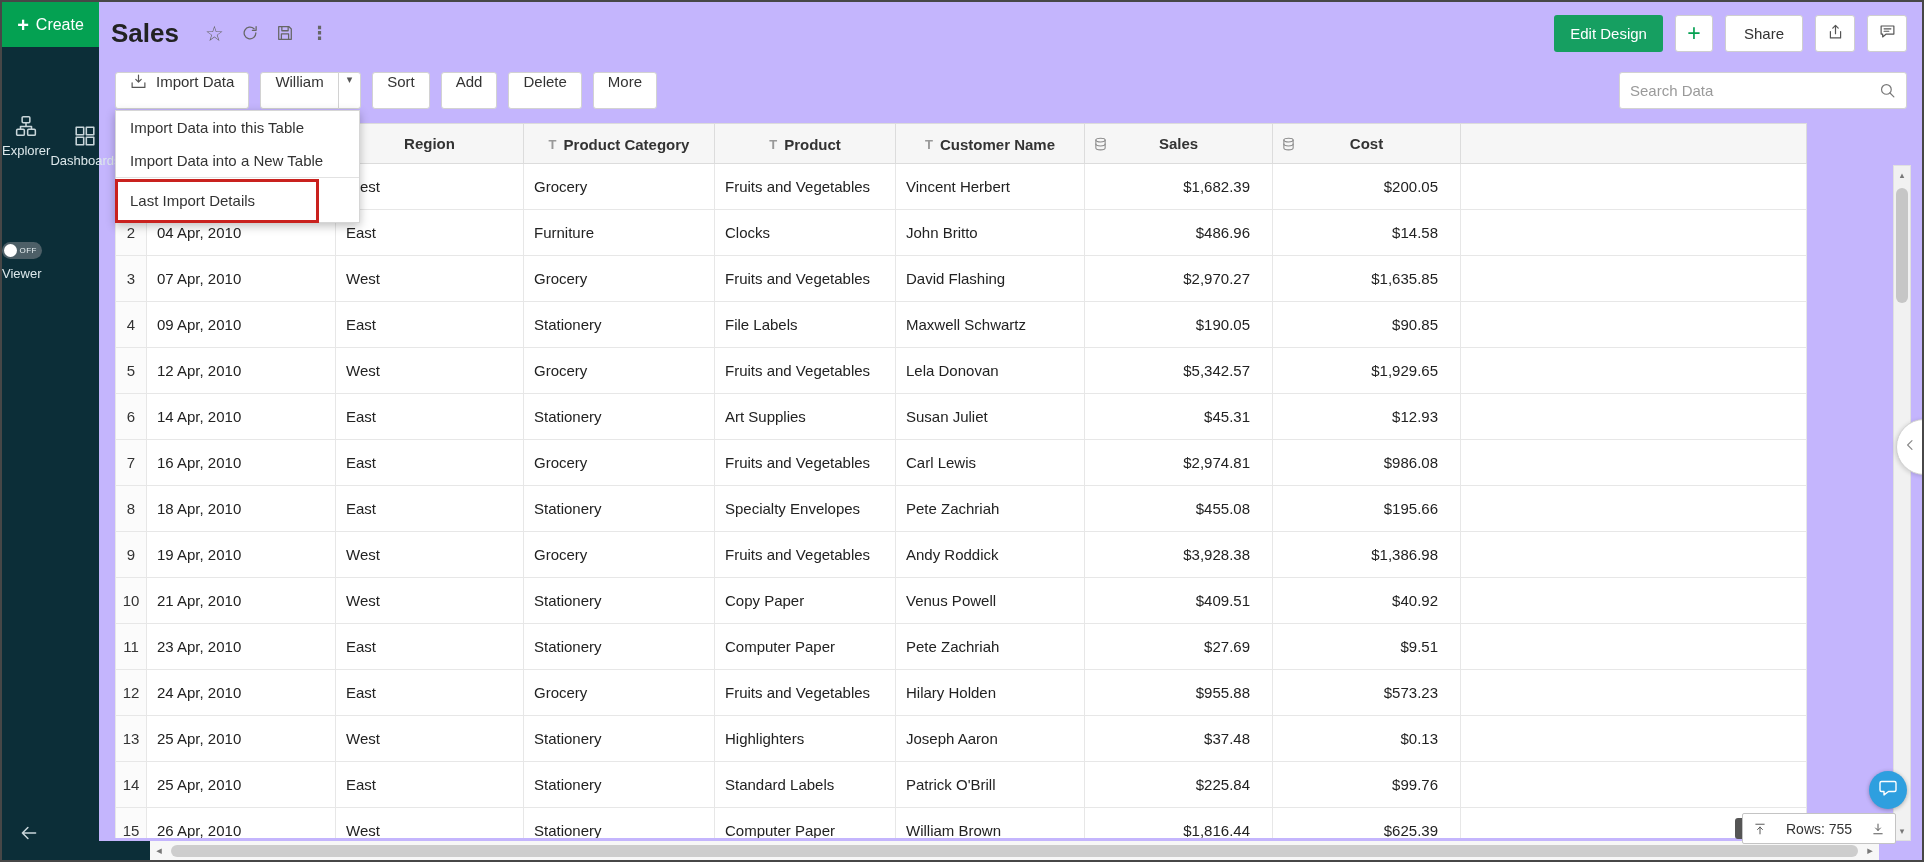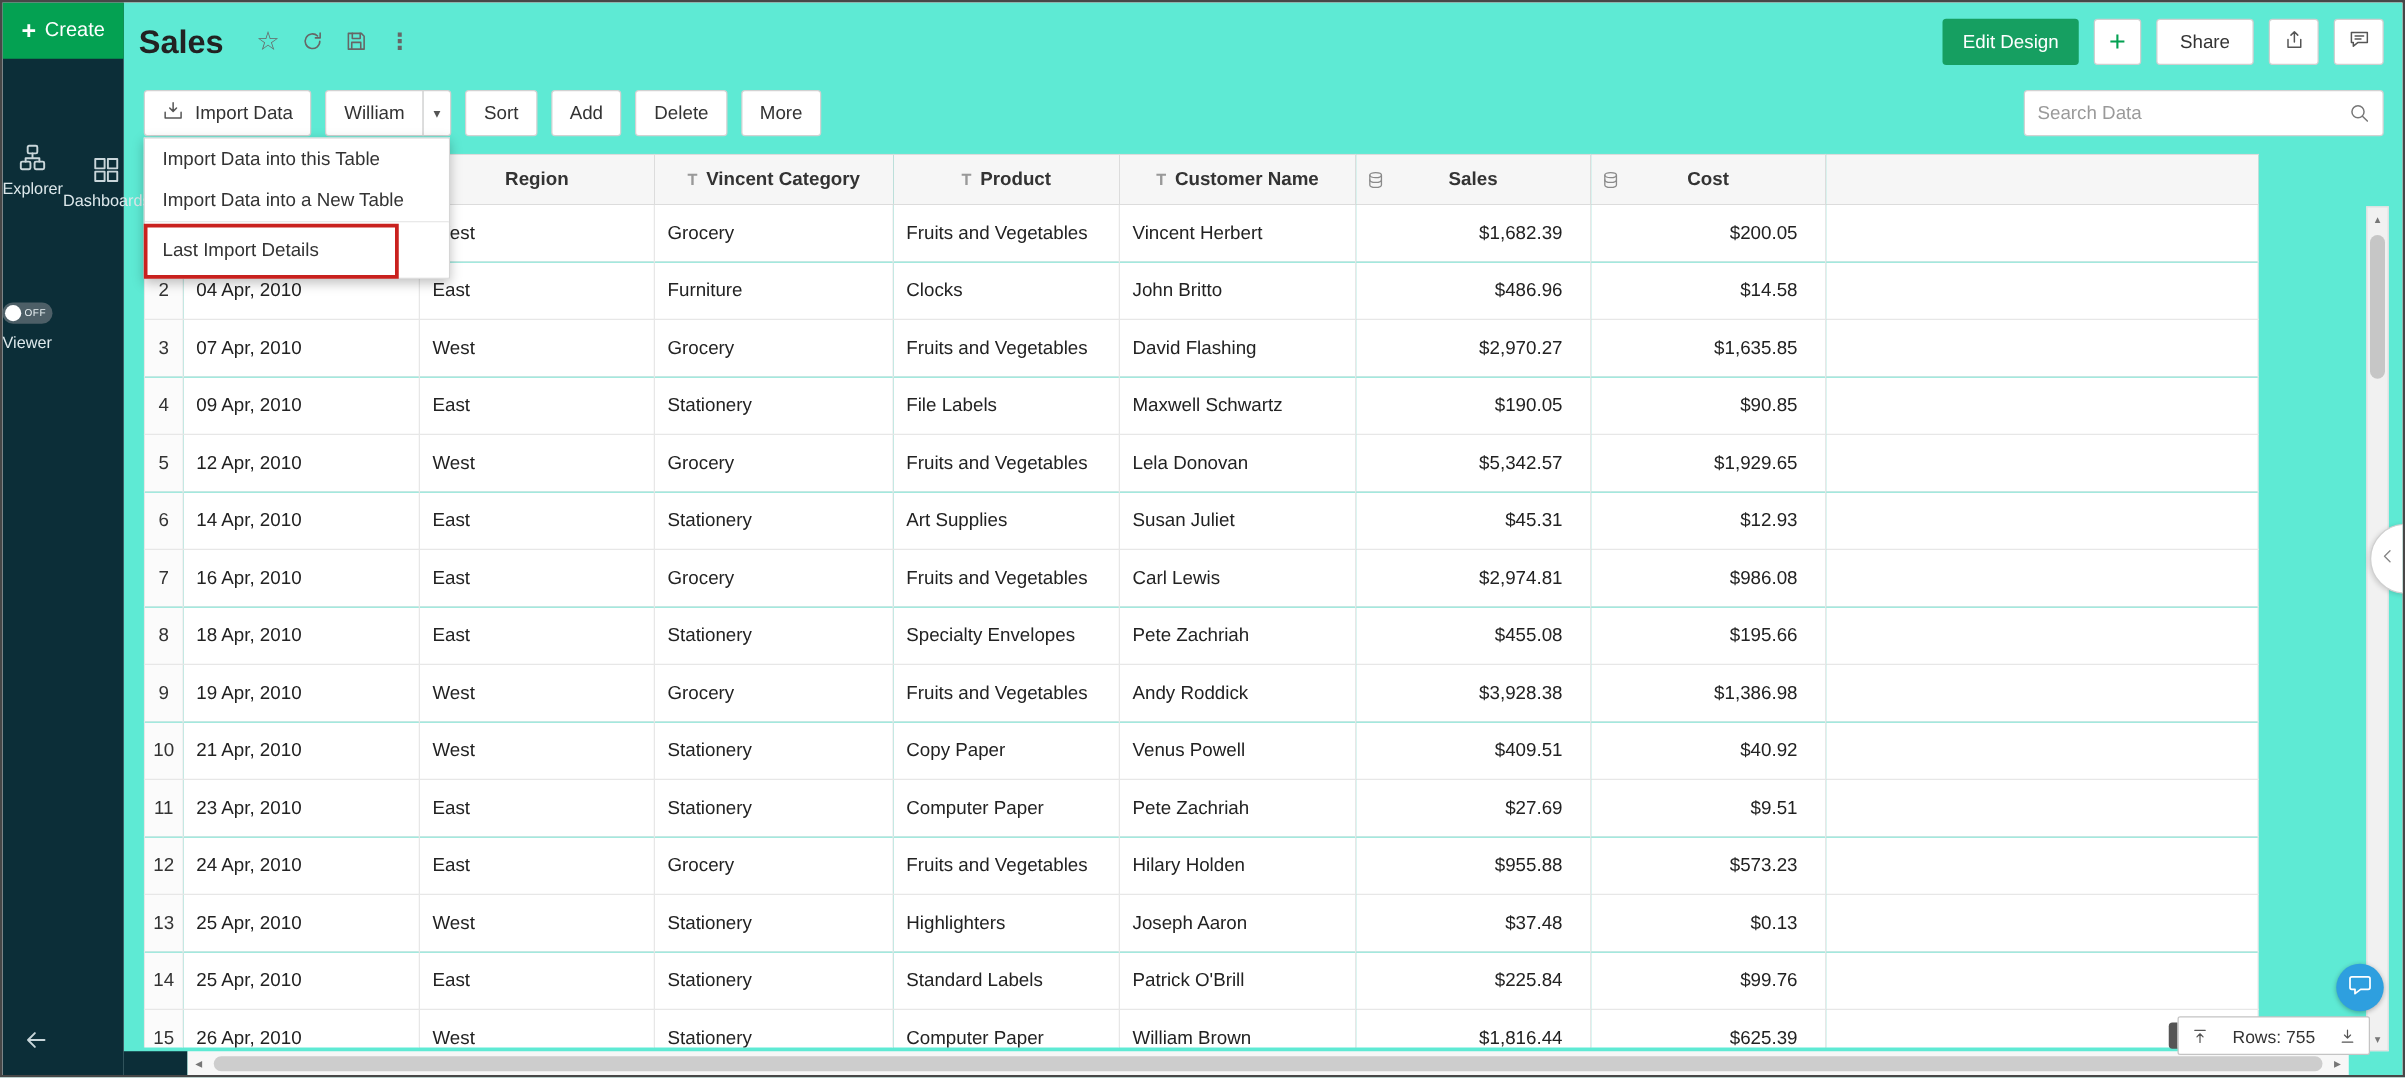--- a/index.html
+++ b/index.html
@@ -20,39 +20,39 @@
   .side-label { max-width:78px; line-height:16px; }
   .si-explorer{margin-top:25px}.si-dashboards{margin-top:45px}.si-reports{margin-top:40px}
   .si-data{margin-top:40px}.si-ask-zia{margin-top:50px}.si-data-sources{margin-top:95px}.si-more{margin-top:45px}
   .viewer-wrap { margin-top:40px; display:flex; flex-direction:column; gap:7px; color:#dde8eb; font-size:13px; cursor:pointer; }
   .toggle-pill { width:40px; height:17px; border-radius:9px; background:#4d5f67; position:relative; display:flex; align-items:center; justify-content:flex-end; padding-right:5px; }
   .toggle-knob { position:absolute; left:2px; top:2px; width:13px; height:13px; border-radius:50%; background:#fff; }
   .toggle-text { font-size:8px; color:#e8f0f2; letter-spacing:.5px; }
   .side-collapse { position:absolute; left:16px; bottom:12px; color:#c9d6da; cursor:pointer; }
 
   
-  .main { position:absolute; left:97px; top:0; right:0; bottom:0; background:#5eead4; }
+  .main { position:absolute; left:97px; top:0; right:0; bottom:0; background:#c4b5fd; }
 
   .topbar { position:absolute; top:0; left:0; right:0; height:62px; display:flex; align-items:center; padding:0 15px 0 12px; }
   .page-title { font-size:26px; font-weight:bold; color:#222; }
   .tb-icons { display:flex; align-items:center; gap:17px; margin-left:26px; color:#666; }
   .tb-ic { display:inline-flex; align-items:center; cursor:pointer; }
   .tb-ic svg { width:18px; height:18px; }
   .glyph-star { font-size:21px; line-height:1; }
   .glyph-kebab { font-size:18px; font-weight:bold; line-height:1; }
   .tb-right { margin-left:auto; display:flex; align-items:center; gap:12px; }
   .btn-edit { background:var(--edit-design-green,#169f61); color:#fff; border:none; border-radius:3px; height:37px; padding:0 16px; font-size:15px; font-family:inherit; cursor:pointer; }
   .btn-plus { width:38px; height:37px; border:1px solid #cfcfcf; border-radius:3px; background:#fff; color:var(--accent-green,#04a152); font-size:23px; line-height:1; cursor:pointer; font-family:inherit; }
   .btn-share { height:37px; border:1px solid #cfcfcf; border-radius:3px; background:#fff; font-size:15px; padding:0 18px; color:#333; font-family:inherit; cursor:pointer; }
   .btn-iconbox { width:40px; height:37px; border:1px solid #cfcfcf; border-radius:3px; background:#fff; display:flex; align-items:center; justify-content:center; color:#555; cursor:pointer; }
   .btn-iconbox svg { width:17px; height:17px; }
 
   .toolbar { position:absolute; top:70px; left:0; right:0; height:37px; display:flex; align-items:center; padding:0 15px 0 16px; }
   .tbtn { height:37px; border:1px solid #d2d2d2; background:#fff; border-radius:3px; font-size:15px; color:#333;
-    padding:0 14px; display:flex; align-items:center; gap:9px; margin-right:11px; font-family:inherit; cursor:pointer; }
+    padding:0 14px; display:flex; gap:9px; margin-right:11px; font-family:inherit; cursor:pointer; }
   .tbtn svg { width:17px; height:17px; color:#555; }
   .split { display:flex; margin-right:11px; }
   .split .tbtn { margin-right:0; }
   .split .tbtn.main-seg { border-radius:3px 0 0 3px; }
   .tbtn.caret-seg { border-radius:0 3px 3px 0; margin-left:-1px; padding:0 8px; font-size:11px; color:#555; }
   .search-box { margin-left:auto; width:288px; height:37px; border:1px solid #d2d2d2; border-radius:3px; display:flex; align-items:center; padding:0 10px; background:#fff; }
   .search-box input { border:none; outline:none; flex:1; font-size:15px; color:#333; font-family:inherit; background:transparent; }
   .search-box input::placeholder { color:#9a9a9a; }
   .search-ic { color:#777; display:inline-flex; }
   .search-ic svg { width:17px; height:17px; }
@@ -264,21 +264,21 @@
             <col class="c7">
             <col class="c8">
         </colgroup>
         <thead>
             <tr>
               <th class="c0"><span class="hlabel"></span></th>
               <th class="c1"><span class="hlabel"></span></th>
               <th class="c2"><span class="hlabel">Region</span></th>
               <th class="c3"><span class="hwrap">
                   <span class="ticon">T</span>
-                  <span class="hlabel">Vincent Category</span>
+                  <span class="hlabel">Product Category</span>
                 </span></th>
               <th class="c4"><span class="hwrap">
                   <span class="ticon">T</span>
                   <span class="hlabel">Product</span>
                 </span></th>
               <th class="c5"><span class="hwrap">
                   <span class="ticon">T</span>
                   <span class="hlabel">Customer Name</span>
                 </span></th>
               <th class="c6"><span class="cicon">

